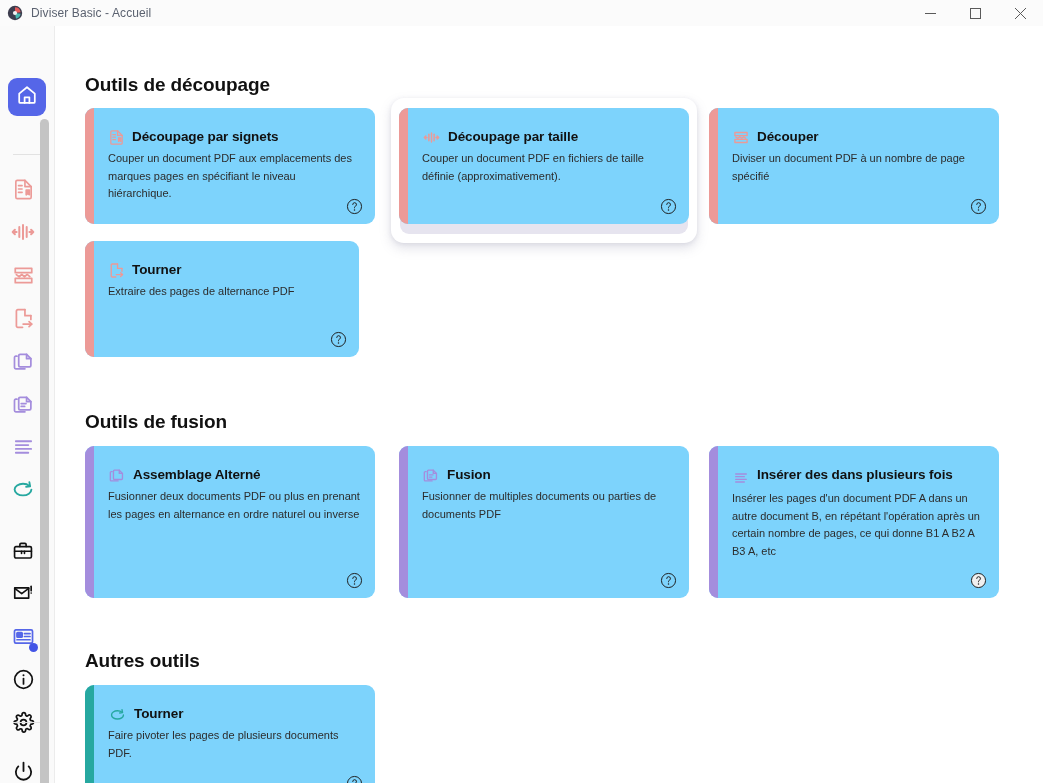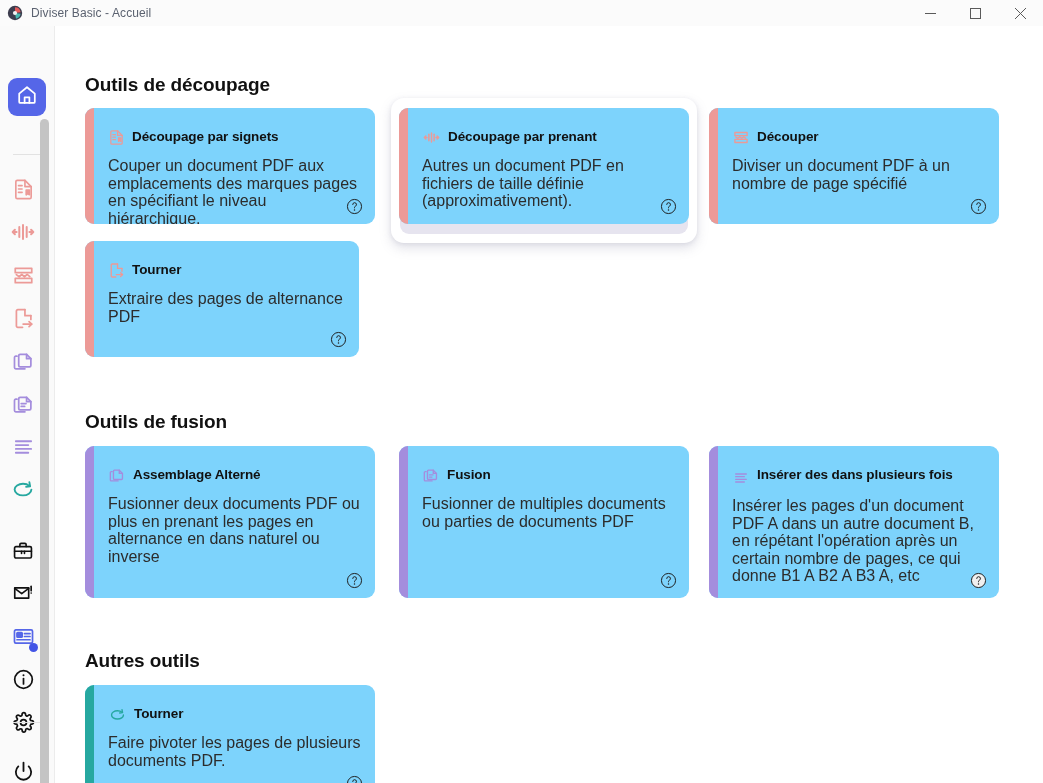--- a/index.html
+++ b/index.html
@@ -97,22 +97,22 @@
   .card-head {
     display: flex; align-items: flex-start; gap: 7px;
     padding-top: 20px;
   }
   .card-head .c-icon { flex: 0 0 auto; margin-top: 1px; }
   .card-title {
     font-size: 13.5px; font-weight: bold; color: #111;
     line-height: 18px; letter-spacing: -.1px;
   }
   .card-desc {
-    margin-top: 7px;
-    font-size: 16px; color: #2c2c2c; line-height: 17.5px;
+    margin-top: 0;
+    font-size: 11px; color: #2c2c2c; line-height: 17.5px;
   }
   .help-badge {
     position: absolute; right: 12px; bottom: 9px;
     width: 17px; height: 17px;
   }
 
   
   .card-hover-wrap {
     position: absolute;
     background: #ffffff;
@@ -376,23 +376,23 @@
       <div class="card-head">
         <span class="c-icon">
           <svg width="19" height="17" viewBox="0 0 24 24" fill="none" stroke="#ec9a97" stroke-width="2.1" stroke-linecap="round" stroke-linejoin="round">
             <line x1="12" y1="5.5" x2="12" y2="18.5"></line>
             <line x1="8.3" y1="7.5" x2="8.3" y2="16.5"></line>
             <line x1="15.7" y1="7.5" x2="15.7" y2="16.5"></line>
             <path d="M5.6 12h-3.4M4 9.9 1.9 12 4 14.1"></path>
             <path d="M18.4 12h3.4M20 9.9 22.1 12 20 14.1"></path>
           </svg>
         </span>
-        <span class="card-title">Découpage par prenant</span>
-      </div>
-      <div class="card-desc">Autres un document PDF en fichiers de taille définie (approximativement).</div>
+        <span class="card-title">Découpage par taille</span>
+      </div>
+      <div class="card-desc">Couper un document PDF en fichiers de taille définie (approximativement).</div>
     </div>
     <span class="help-badge">
       <svg width="17" height="17" viewBox="0 0 20 20" fill="none" stroke="#1d1d1d" stroke-width="1.15">
         <circle cx="10" cy="10" r="8.3"></circle>
         <path d="M7.9 7.6a2.2 2.2 0 1 1 2.9 2.2c-.6.3-.8.8-.8 1.4v.4" stroke-linecap="round"></path>
         <circle cx="10" cy="14.1" r=".85" fill="#1d1d1d" stroke="none"></circle>
       </svg>
     </span>
   </div>
 
@@ -454,21 +454,21 @@
       <div class="card-head">
         <span class="c-icon">
           <svg width="18" height="17" viewBox="0 0 24 24" fill="none" stroke="#a48ddd" stroke-width="1.9" stroke-linecap="round" stroke-linejoin="round">
             <path d="M5.2 6.5H3.9A1.3 1.3 0 0 0 2.6 7.8v10.5a1.3 1.3 0 0 0 1.3 1.3h9.6"></path>
             <path d="M15.2 4.5H8.4A1.4 1.4 0 0 0 7 5.9v10.4a1.4 1.4 0 0 0 1.4 1.4h9.9a1.4 1.4 0 0 0 1.4-1.4V9z"></path>
             <path d="M15.2 4.5V9h4.5"></path>
           </svg>
         </span>
         <span class="card-title">Assemblage Alterné</span>
       </div>
-      <div class="card-desc">Fusionner deux documents PDF ou plus en prenant les pages en alternance en dans naturel ou inverse</div>
+      <div class="card-desc">Fusionner deux documents PDF ou plus en prenant les pages en alternance en ordre naturel ou inverse</div>
     </div>
     <span class="help-badge">
       <svg width="17" height="17" viewBox="0 0 20 20" fill="none" stroke="#1d1d1d" stroke-width="1.15">
         <circle cx="10" cy="10" r="8.3"></circle>
         <path d="M7.9 7.6a2.2 2.2 0 1 1 2.9 2.2c-.6.3-.8.8-.8 1.4v.4" stroke-linecap="round"></path>
         <circle cx="10" cy="14.1" r=".85" fill="#1d1d1d" stroke="none"></circle>
       </svg>
     </span>
   </div>
 

